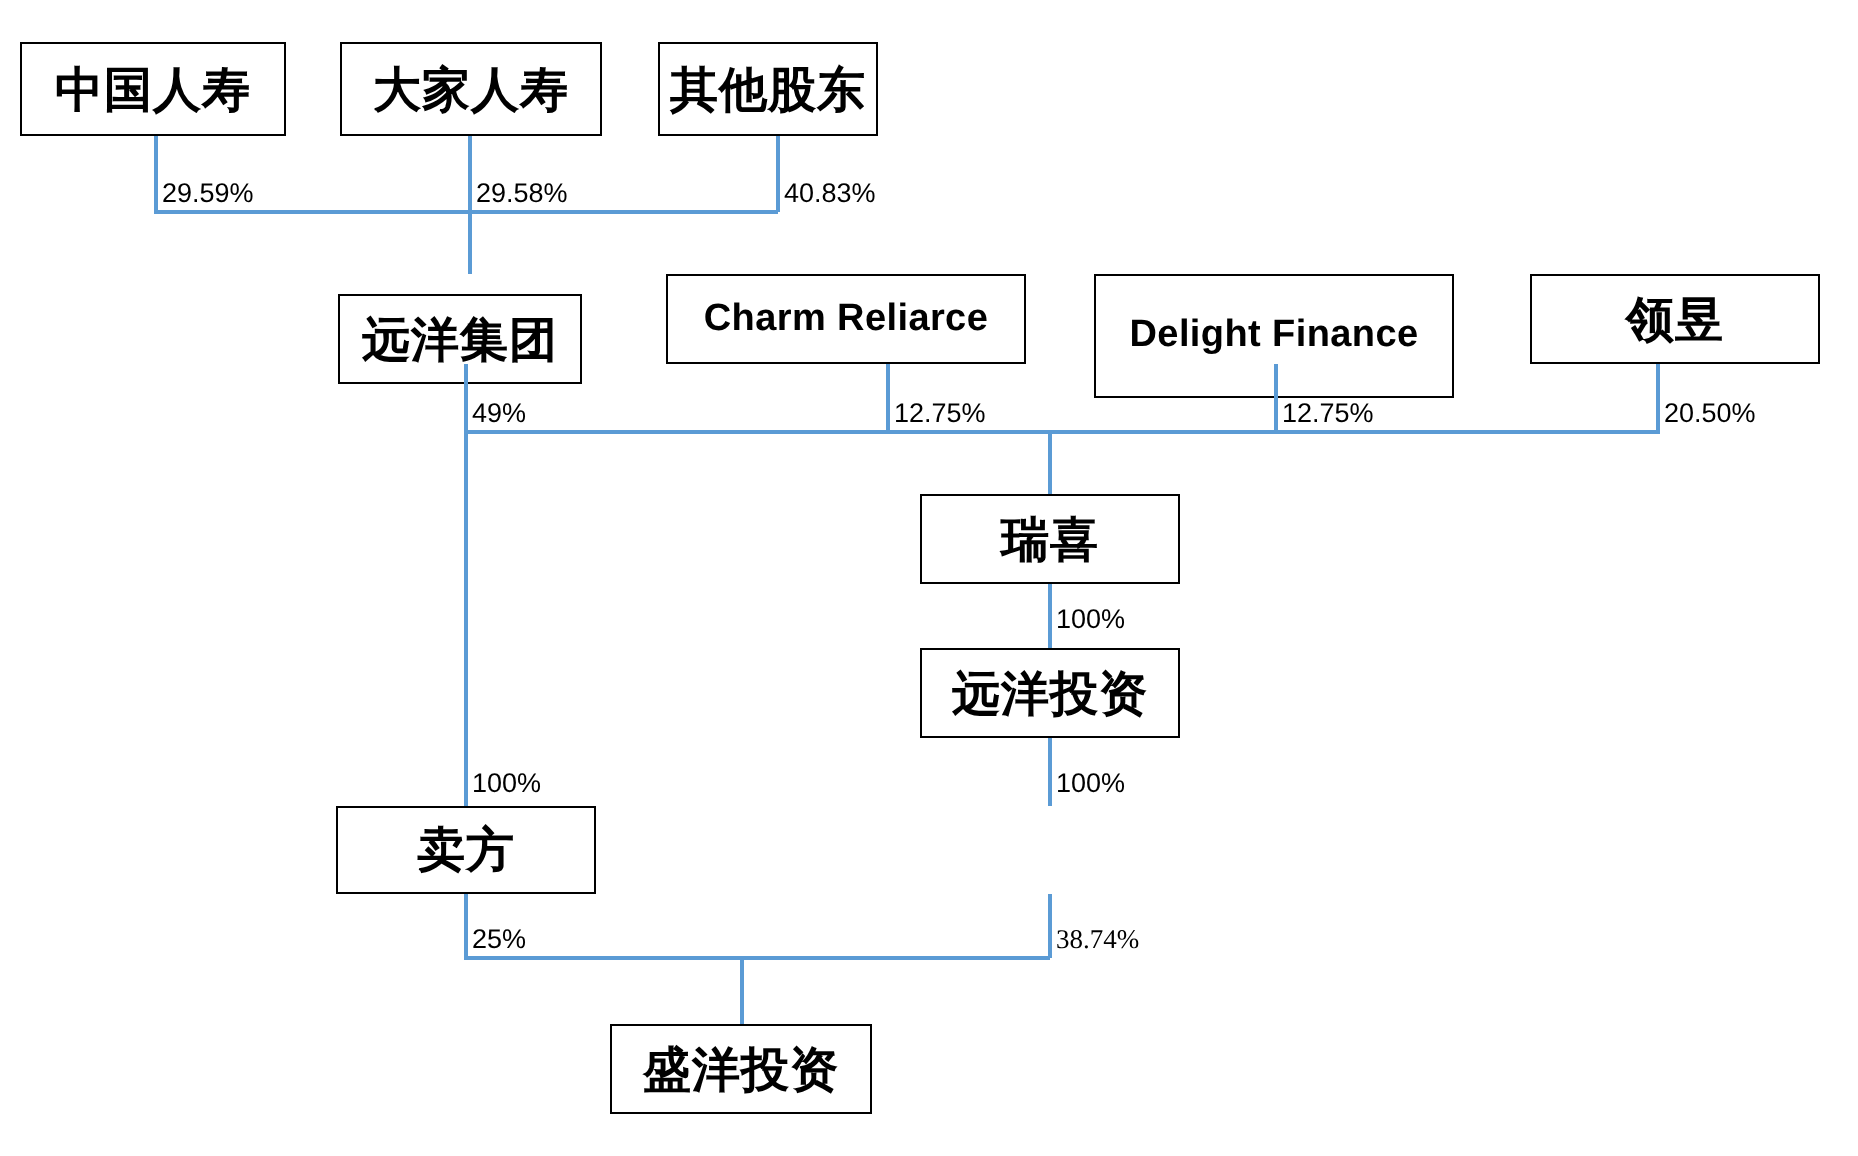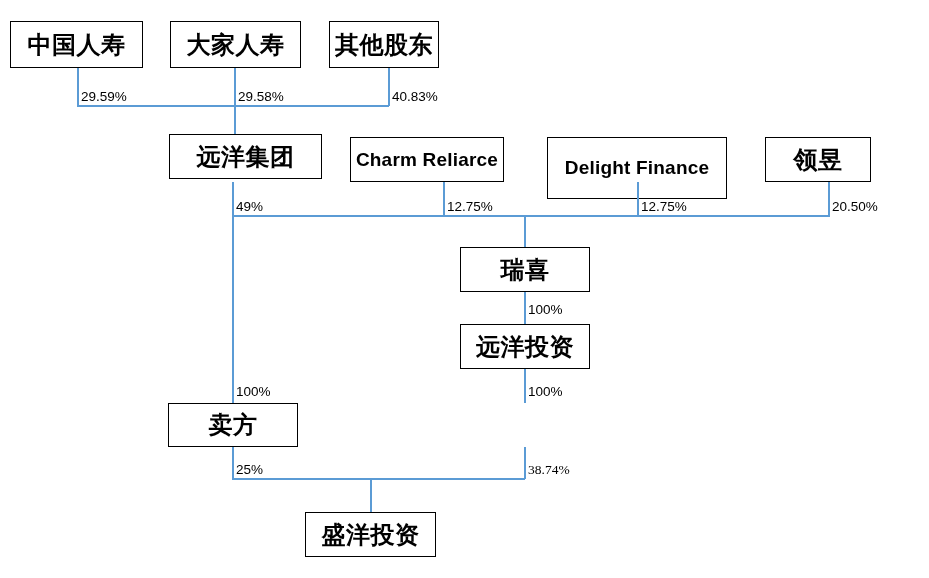--- a/index.html
+++ b/index.html
@@ -77,33 +77,33 @@
   <div class="vline" style="left:234px; top:68px; height:38px;"></div>
   <div class="vline" style="left:388px; top:68px; height:38px;"></div>
 
   <div class="hline" style="left:77px; top:105px; width:312px;"></div>
   <div class="vline" style="left:234px; top:105px; height:32px;"></div>
 
   <div class="plabel" style="left:81px; top:90px;">29.59%</div>
   <div class="plabel" style="left:238px; top:90px;">29.58%</div>
   <div class="plabel" style="left:392px; top:90px;">40.83%</div>
 
-  <div class="node cjk" style="left:169px; top:134px; width:153px; height:45px;">
+  <div class="node cjk" style="left:169px; top:147px; width:122px; height:45px;">
     <span>远洋集团</span>
   </div>
 
-  <div class="node latin" style="left:350px; top:137px; width:154px; height:45px;">
+  <div class="node latin" style="left:333px; top:137px; width:180px; height:45px;">
     <span>Charm Reliarce</span>
   </div>
 
   <div class="node latin" style="left:547px; top:137px; width:180px; height:62px;">
     <span>Delight Finance</span>
   </div>
 
-  <div class="node cjk" style="left:765px; top:137px; width:106px; height:45px;">
+  <div class="node cjk" style="left:765px; top:137px; width:145px; height:45px;">
     <span>领昱</span>
   </div>
 
   <div class="vline" style="left:232px; top:182px; height:34px;"></div>
   <div class="vline" style="left:443px; top:182px; height:34px;"></div>
   <div class="vline" style="left:637px; top:182px; height:34px;"></div>
   <div class="vline" style="left:828px; top:182px; height:34px;"></div>
 
   <div class="hline" style="left:232px; top:215px; width:598px;"></div>
 

